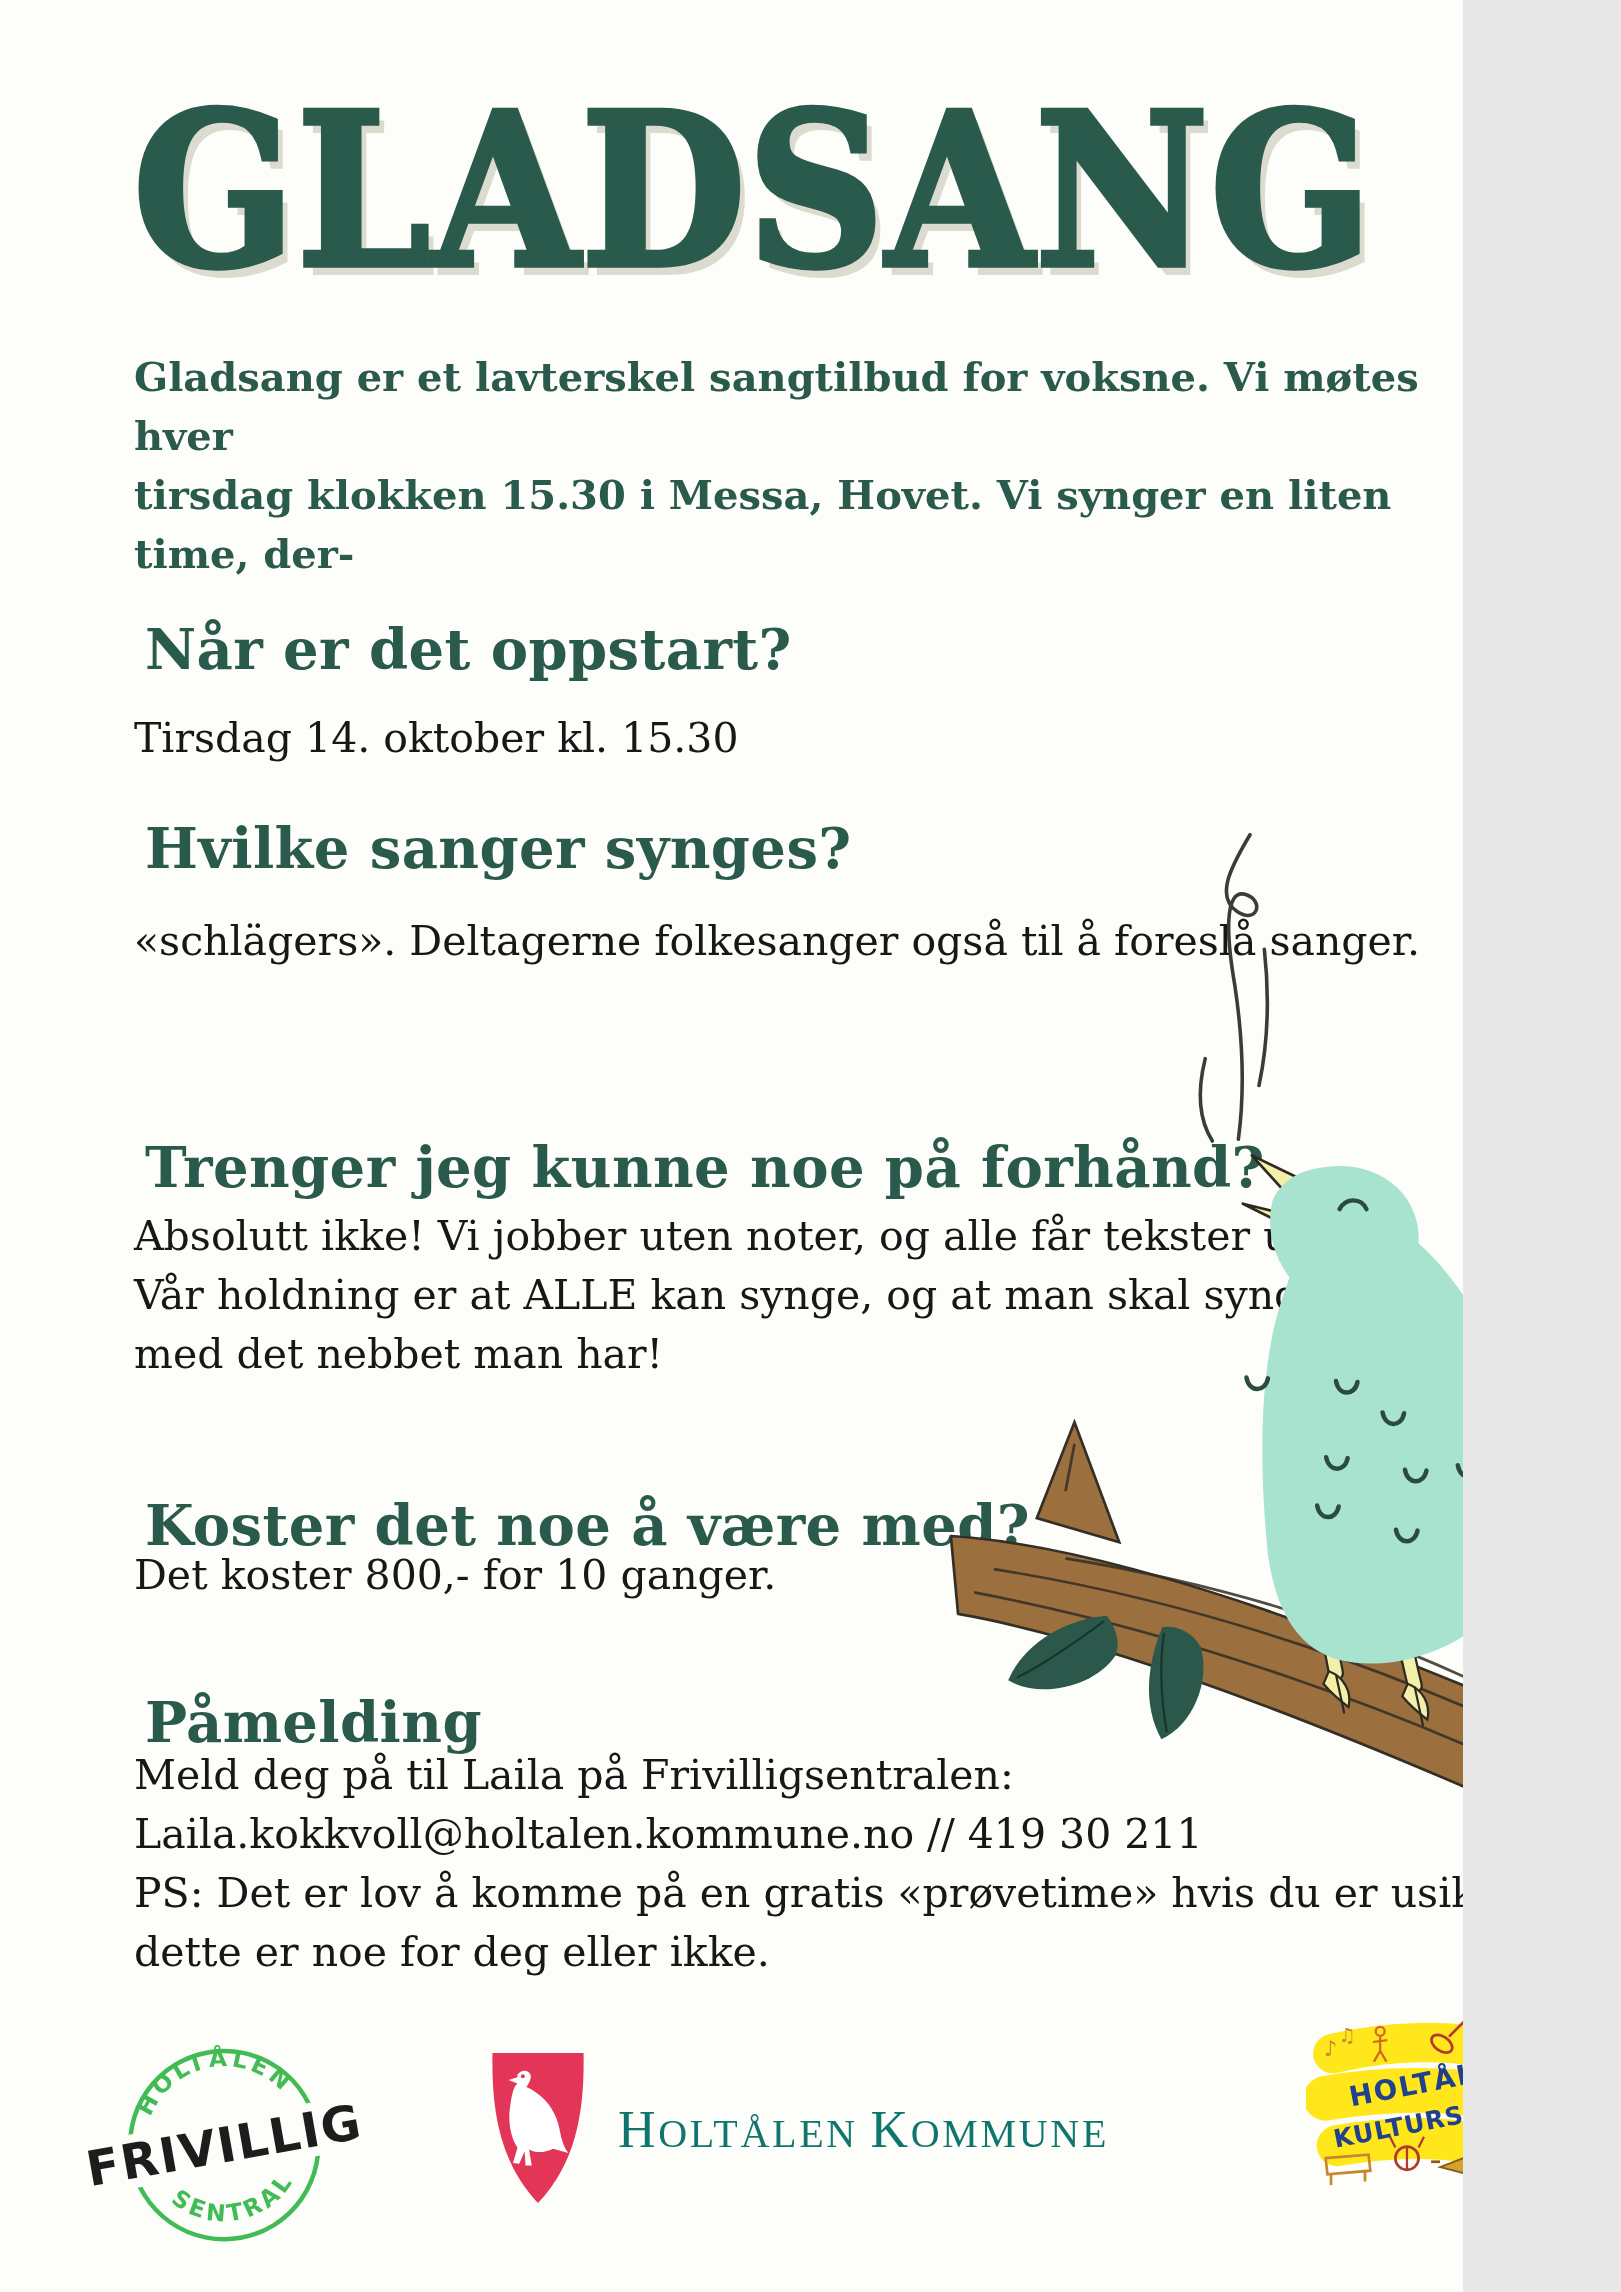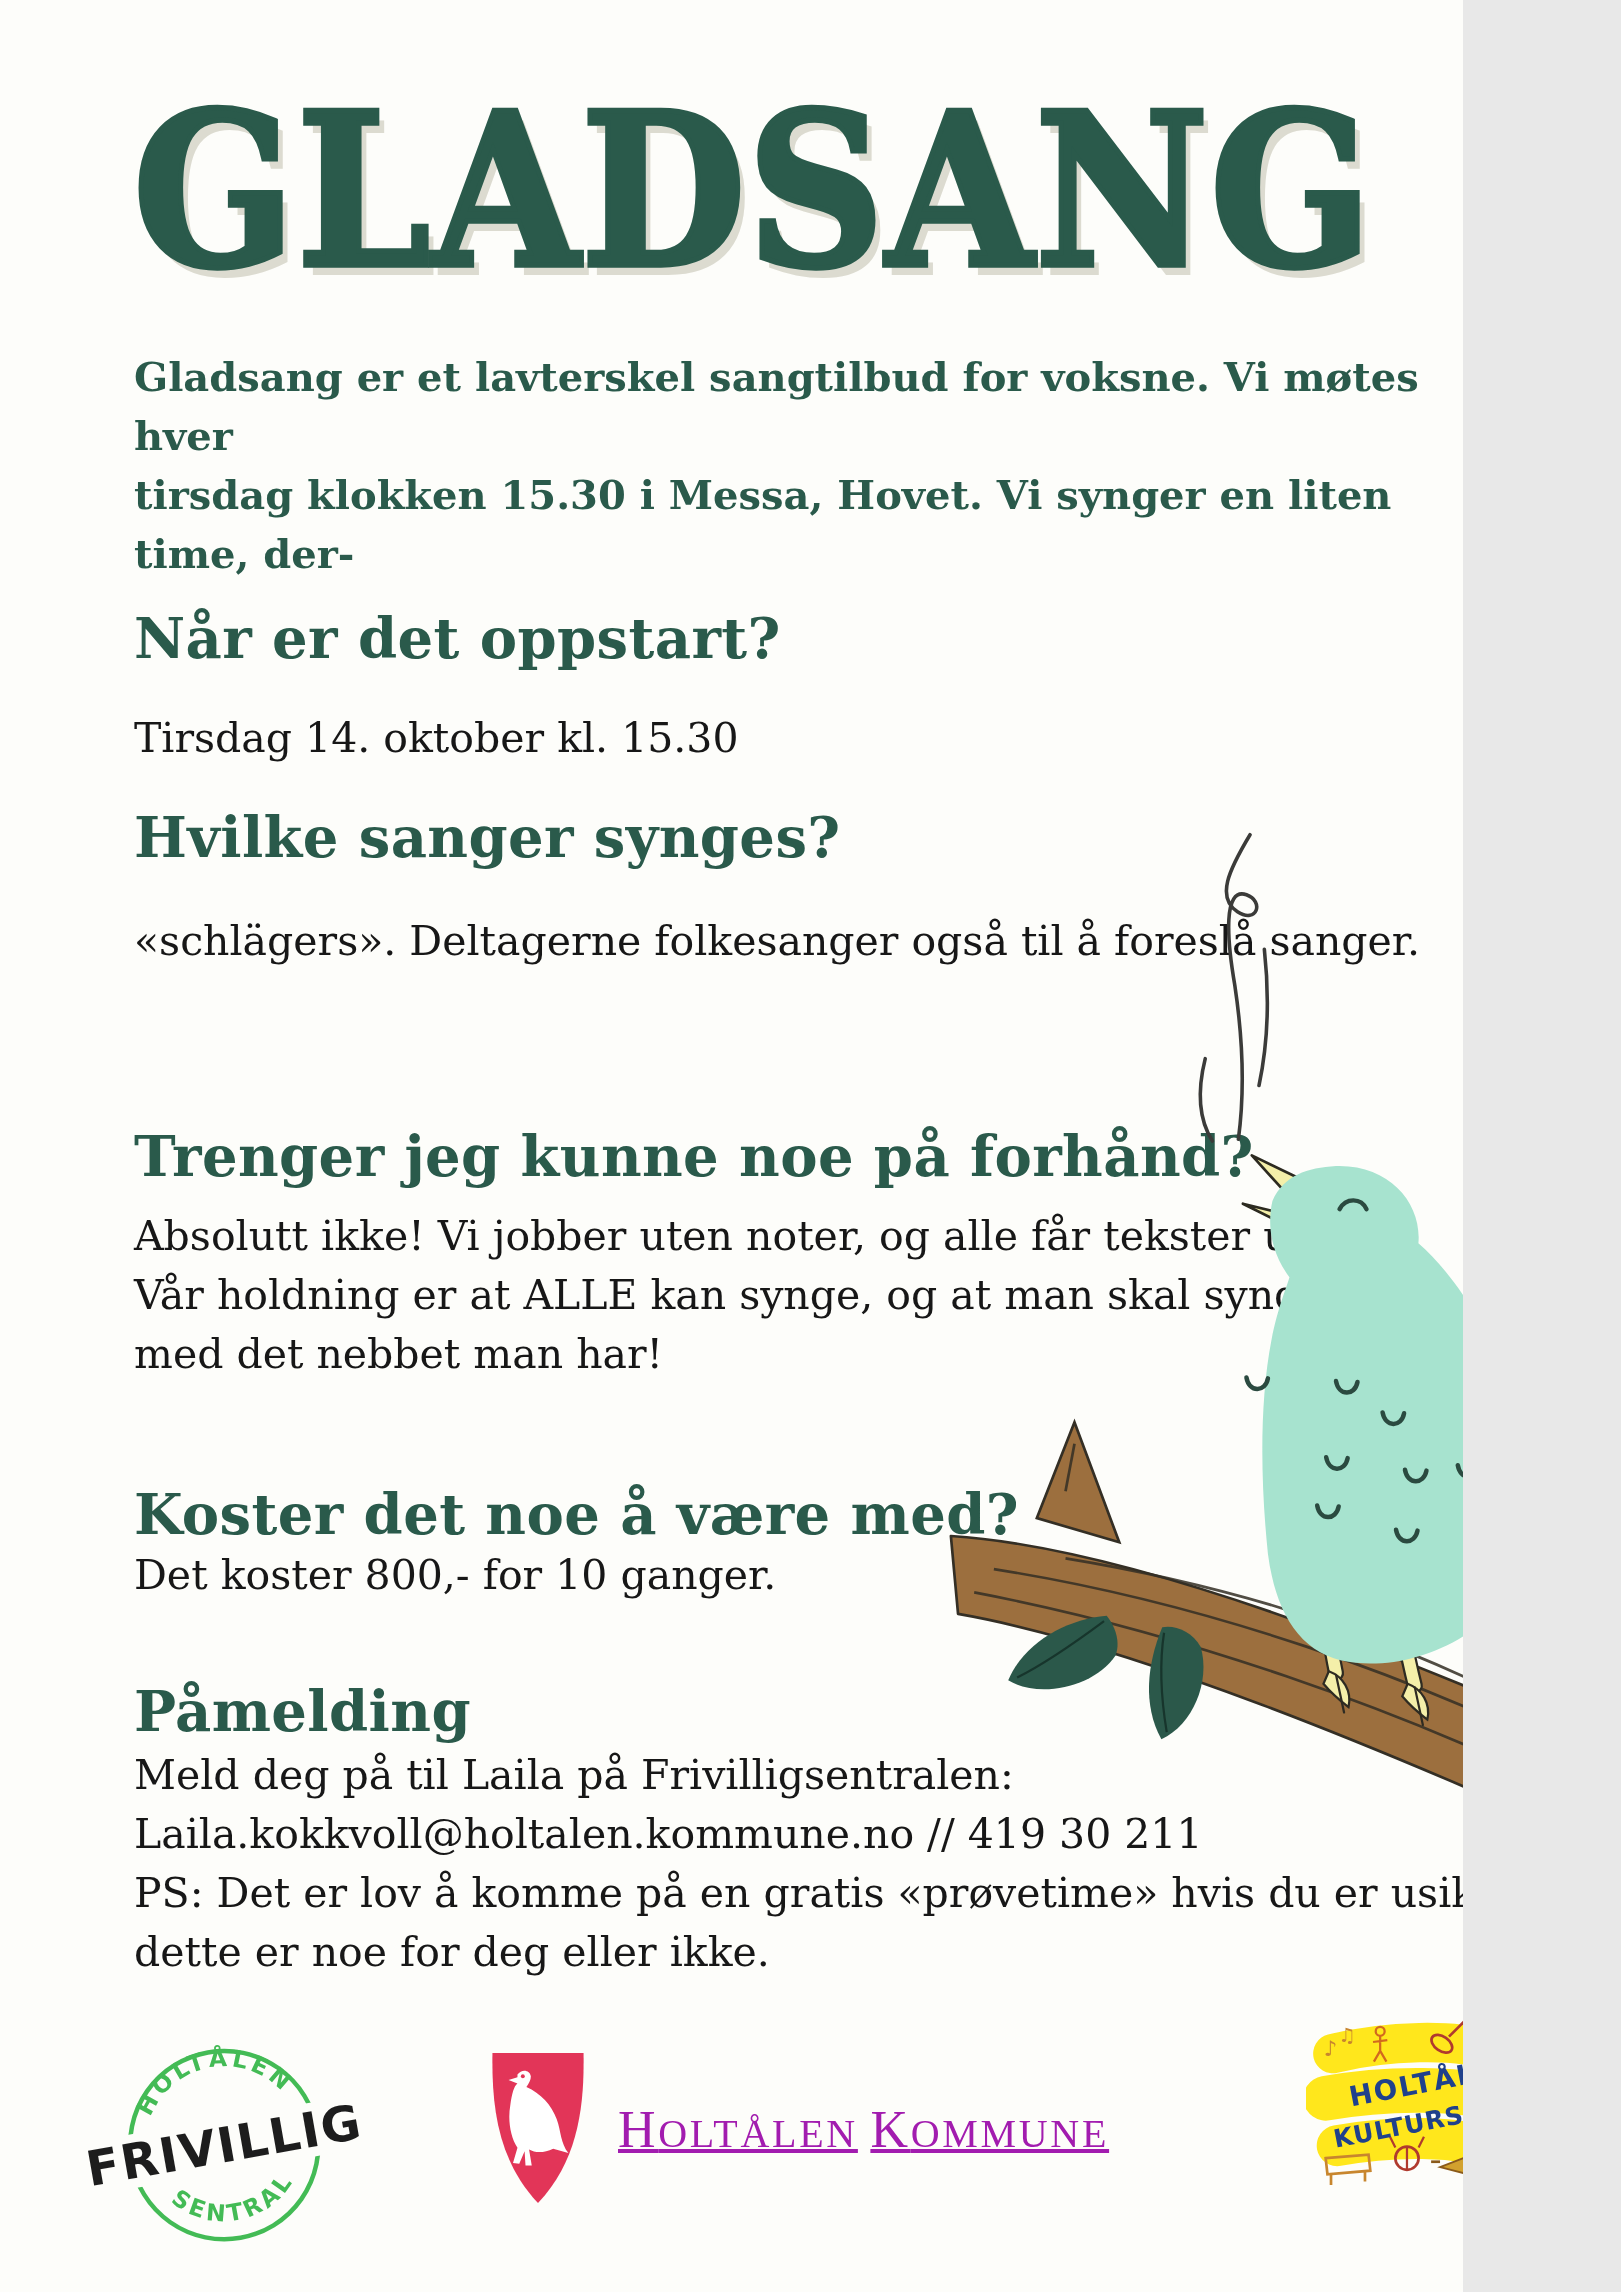--- a/index.html
+++ b/index.html
@@ -19,41 +19,41 @@
     white-space:nowrap;
   }
   
   .intro{
     position:absolute; left:134px; top:347px;
     font-size:40px; line-height:59px; font-weight:bold;
     color:#2a5a4b;
   }
   
   .sec{
-    position:absolute; left:133px; margin:1px;
+    position:absolute; left:133px; margin:12px;
     font-size:56px; line-height:1; font-weight:bold;
     color:#2a5a4b; letter-spacing:0.4px; white-space:nowrap;
   }
   .body{
     position:absolute; left:134px;
     font-size:41px; line-height:59px; color:#171717; white-space:nowrap;
   }
   .h0{top:609px}.b0{top:709px}
   .h1{top:808px}.b1{top:912px}
   .h2{top:1127px}.b2{top:1207px}
   .h3{top:1485px}.b3{top:1546px}
   .h4{top:1682px}.b4{top:1746px}
   
   .bird-svg{position:absolute; left:931px; top:824px;}
   
   .frivillig-svg{position:absolute; left:86px; top:2033px;}
   .kommune{position:absolute; left:488px; top:2051px; display:flex; align-items:center; gap:30px;}
   .kommune-text{
-    font-family:"Liberation Serif",serif; color:#a21caf;
-    font-size:40px; letter-spacing:2.7px; white-space:nowrap;text-decoration:underline;
+    font-family:"Liberation Serif",serif; color:#0f766e;
+    font-size:40px; letter-spacing:2.7px; white-space:nowrap;
   }
   .kommune-text .initial{font-size:52px;}
   .kommune-text .word2{margin-left:12.5px;}
   .kultur-svg{position:absolute; left:1306px; top:2013px;}
 </style>
 </head>
 <body>
 
 <div class="page">
 

